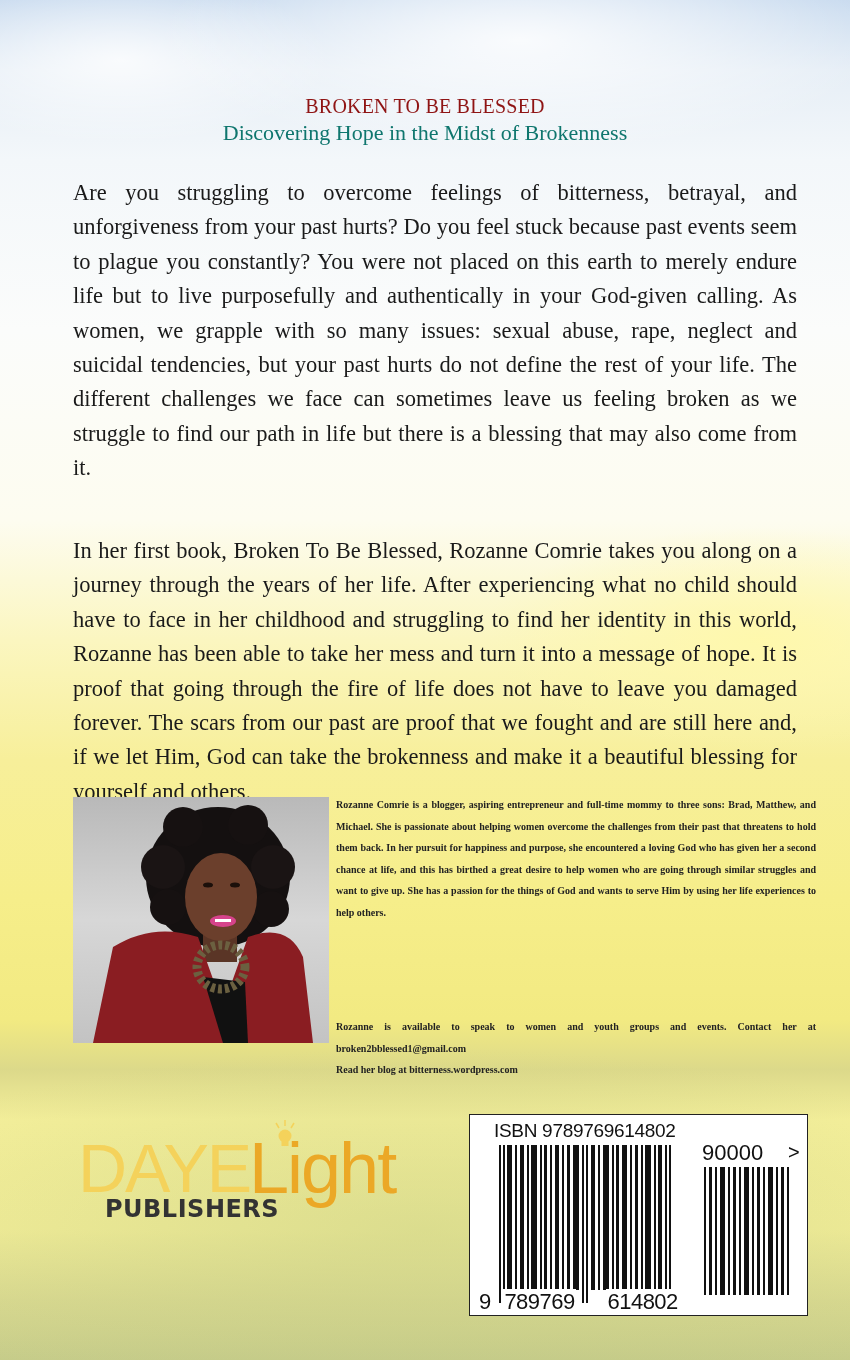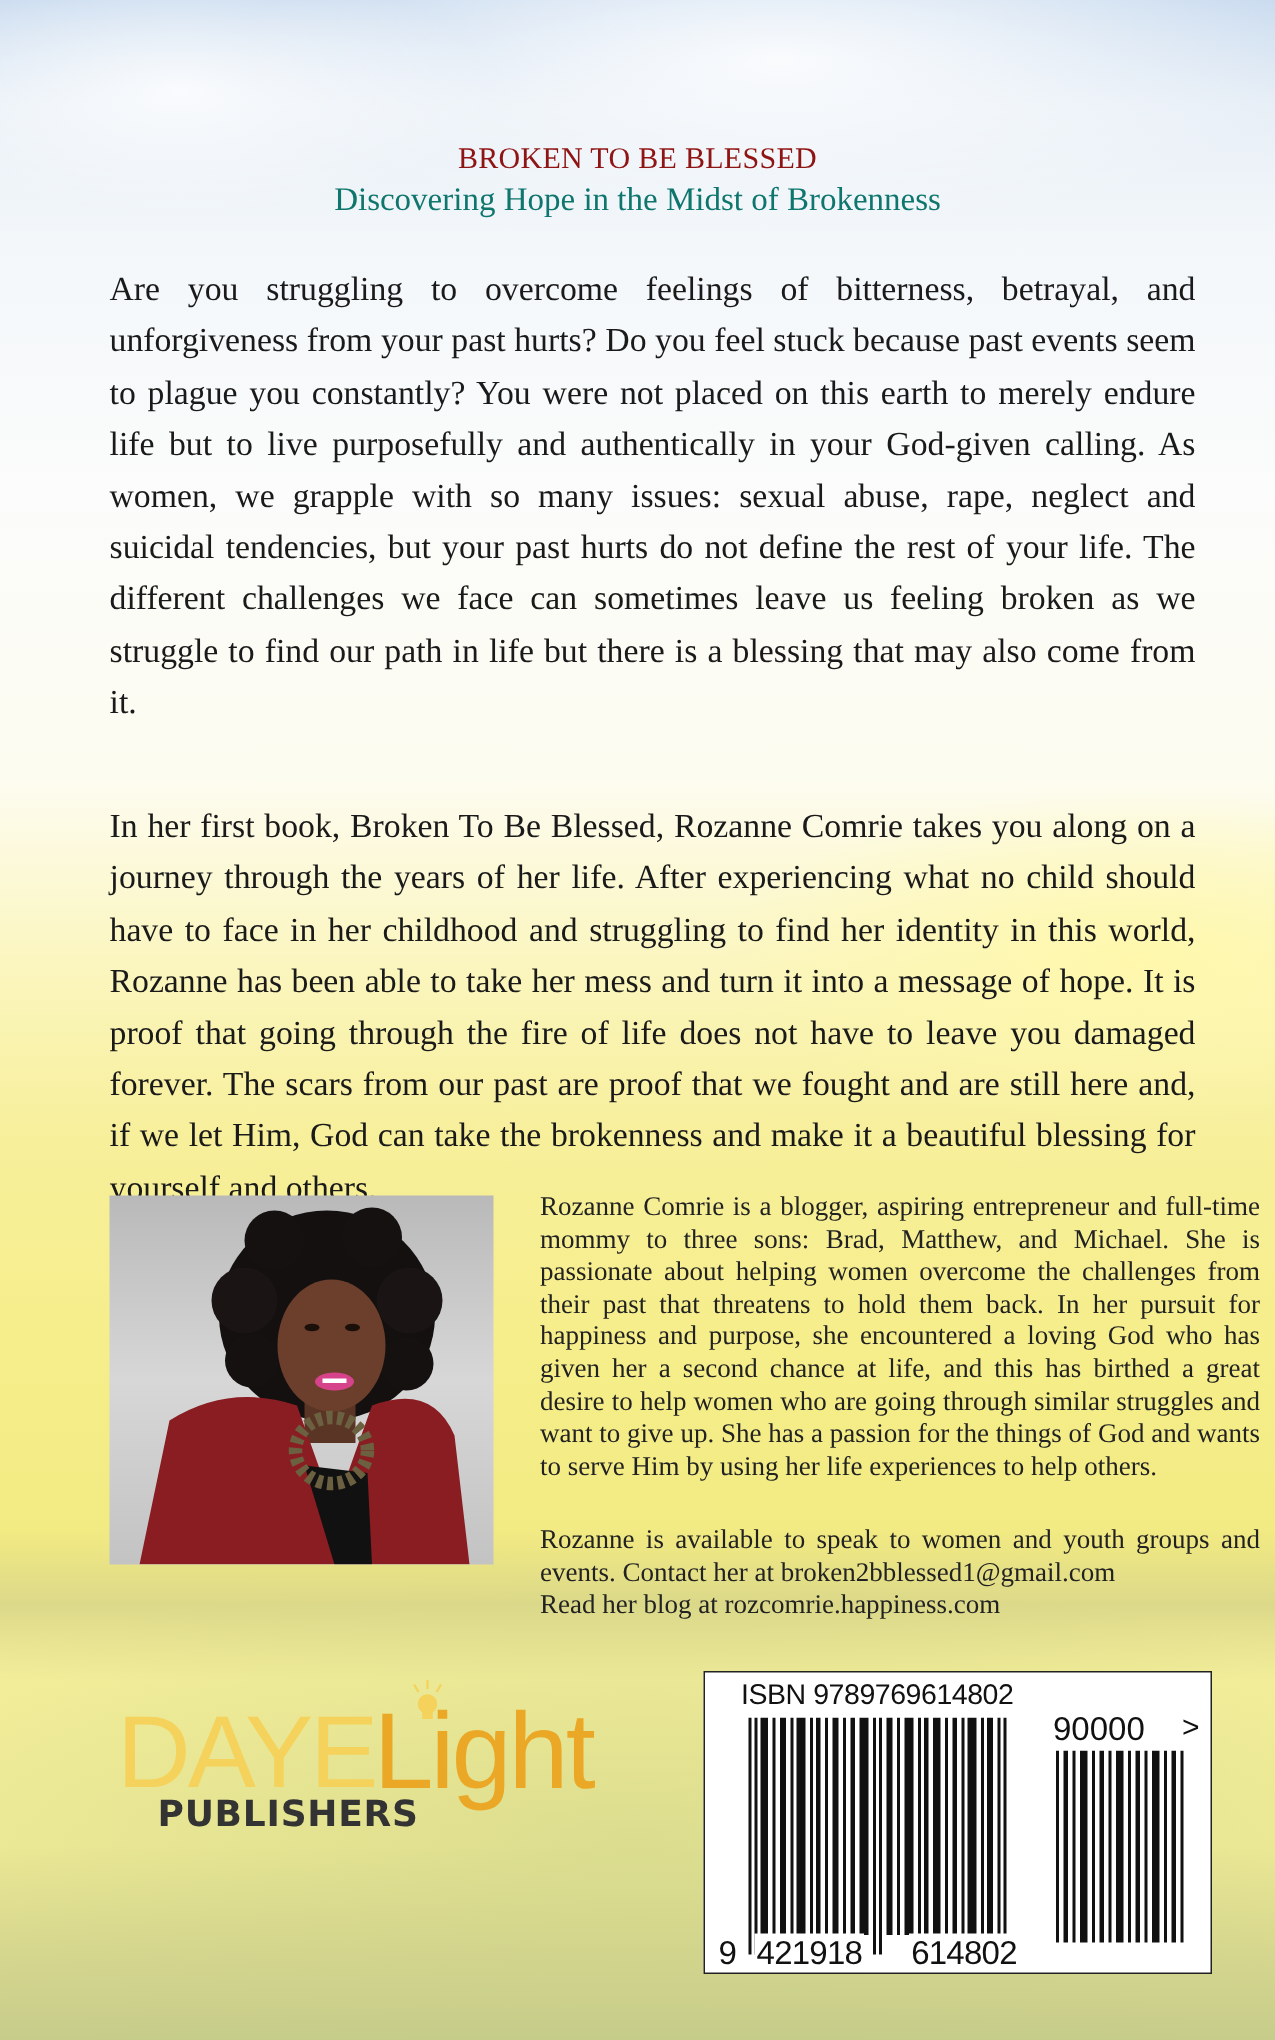--- a/index.html
+++ b/index.html
@@ -32,23 +32,23 @@
   }
   .blurb-1 { top: 176px; }
   .blurb-2 { top: 534px; }
   .author-photo {
     position: absolute; left: 73px; top: 797px; width: 256px; height: 246px;
     background: linear-gradient(to bottom, #b9b9b9, #d7d7d7 50%, #c3c3c3);
     overflow: hidden;
   }
   .author-photo svg { display: block; }
   .bio {
-    position: absolute; left: 360px; width: 480px;
-    color: #222; font-size: 18px; line-height: 21.6px;
-    text-align: justify; margin: 0;
+    position: absolute; left: 336px; width: 480px;
+    color: #222; font-size: 10px; line-height: 21.6px;
+    text-align: justify; margin: 0; font-weight: bold;
   }
   .bio-1 { top: 794px; }
   .bio-2 { top: 1016px; }
   .bio-3 { top: 1059px; }
   .publisher-logo {
     position: absolute; left: 78px; top: 1120px; width: 340px; height: 110px;
   }
   .logo-daye {
     position: absolute; left: 0; top: 8px; font-family: "Liberation Sans", sans-serif;
     font-size: 68px; line-height: 80px; color: #f4d25b; letter-spacing: -2px; font-weight: normal;
@@ -116,21 +116,21 @@
     <path d="M20 246 L40 150 Q80 125 125 140 L150 210 L175 140 Q215 125 230 160 L240 246 Z" fill="#8a1d22"></path>
 
     <path d="M130 180 L150 246 L175 246 L172 185 Z" fill="#111"></path>
 
     <ellipse cx="148" cy="170" rx="24" ry="22" fill="none" stroke="#6b6040" stroke-width="9" stroke-dasharray="4 3"></ellipse>
   </svg>
 </div>
 
 <p class="bio bio-1">Rozanne Comrie is a blogger, aspiring entrepreneur and full-time mommy to three sons: Brad, Matthew, and Michael. She is passionate about helping women overcome the challenges from their past that threatens to hold them back. In her pursuit for happiness and purpose, she encountered a loving God who has given her a second chance at life, and this has birthed a great desire to help women who are going through similar struggles and want to give up. She has a passion for the things of God and wants to serve Him by using her life experiences to help others.</p>
 <p class="bio bio-2">Rozanne is available to speak to women and youth groups and events. Contact her at broken2bblessed1@gmail.com</p>
-<p class="bio bio-3">Read her blog at rozcomrie.happiness.com</p>
+<p class="bio bio-3">Read her blog at bitterness.wordpress.com</p>
 
 <div class="publisher-logo">
   <svg class="bulb-icon" width="24" height="34" viewBox="0 0 24 34">
     <line x1="12" y1="0" x2="12" y2="6" stroke="#f4d25b" stroke-width="1.5"></line>
     <line x1="3" y1="3" x2="6" y2="8" stroke="#f4d25b" stroke-width="1.5"></line>
     <line x1="21" y1="3" x2="18" y2="8" stroke="#f4d25b" stroke-width="1.5"></line>
     <circle cx="12" cy="16" r="6.5" fill="#f4d25b"></circle>
     <rect x="8.5" y="21" width="7" height="5" fill="#f4d25b"></rect>
   </svg>
   <span class="logo-daye">DAYE</span>
@@ -190,16 +190,16 @@
         <rect x="55" y="0" width="3" height="128"></rect>
       <rect x="61" y="0" width="2" height="128"></rect>
         <rect x="66" y="0" width="5" height="128"></rect>
       <rect x="74" y="0" width="2" height="128"></rect>
         <rect x="79" y="0" width="3" height="128"></rect>
       <rect x="85" y="0" width="2" height="128"></rect>
     </g>
   </svg>
   <div class="ean-digits">
     <span>9</span>
-    <span style="margin-left:6px">421918</span>
+    <span style="margin-left:6px">789769</span>
     <span style="margin-left:25px">614802</span>
   </div>
 </div>
 
 </body></html>

